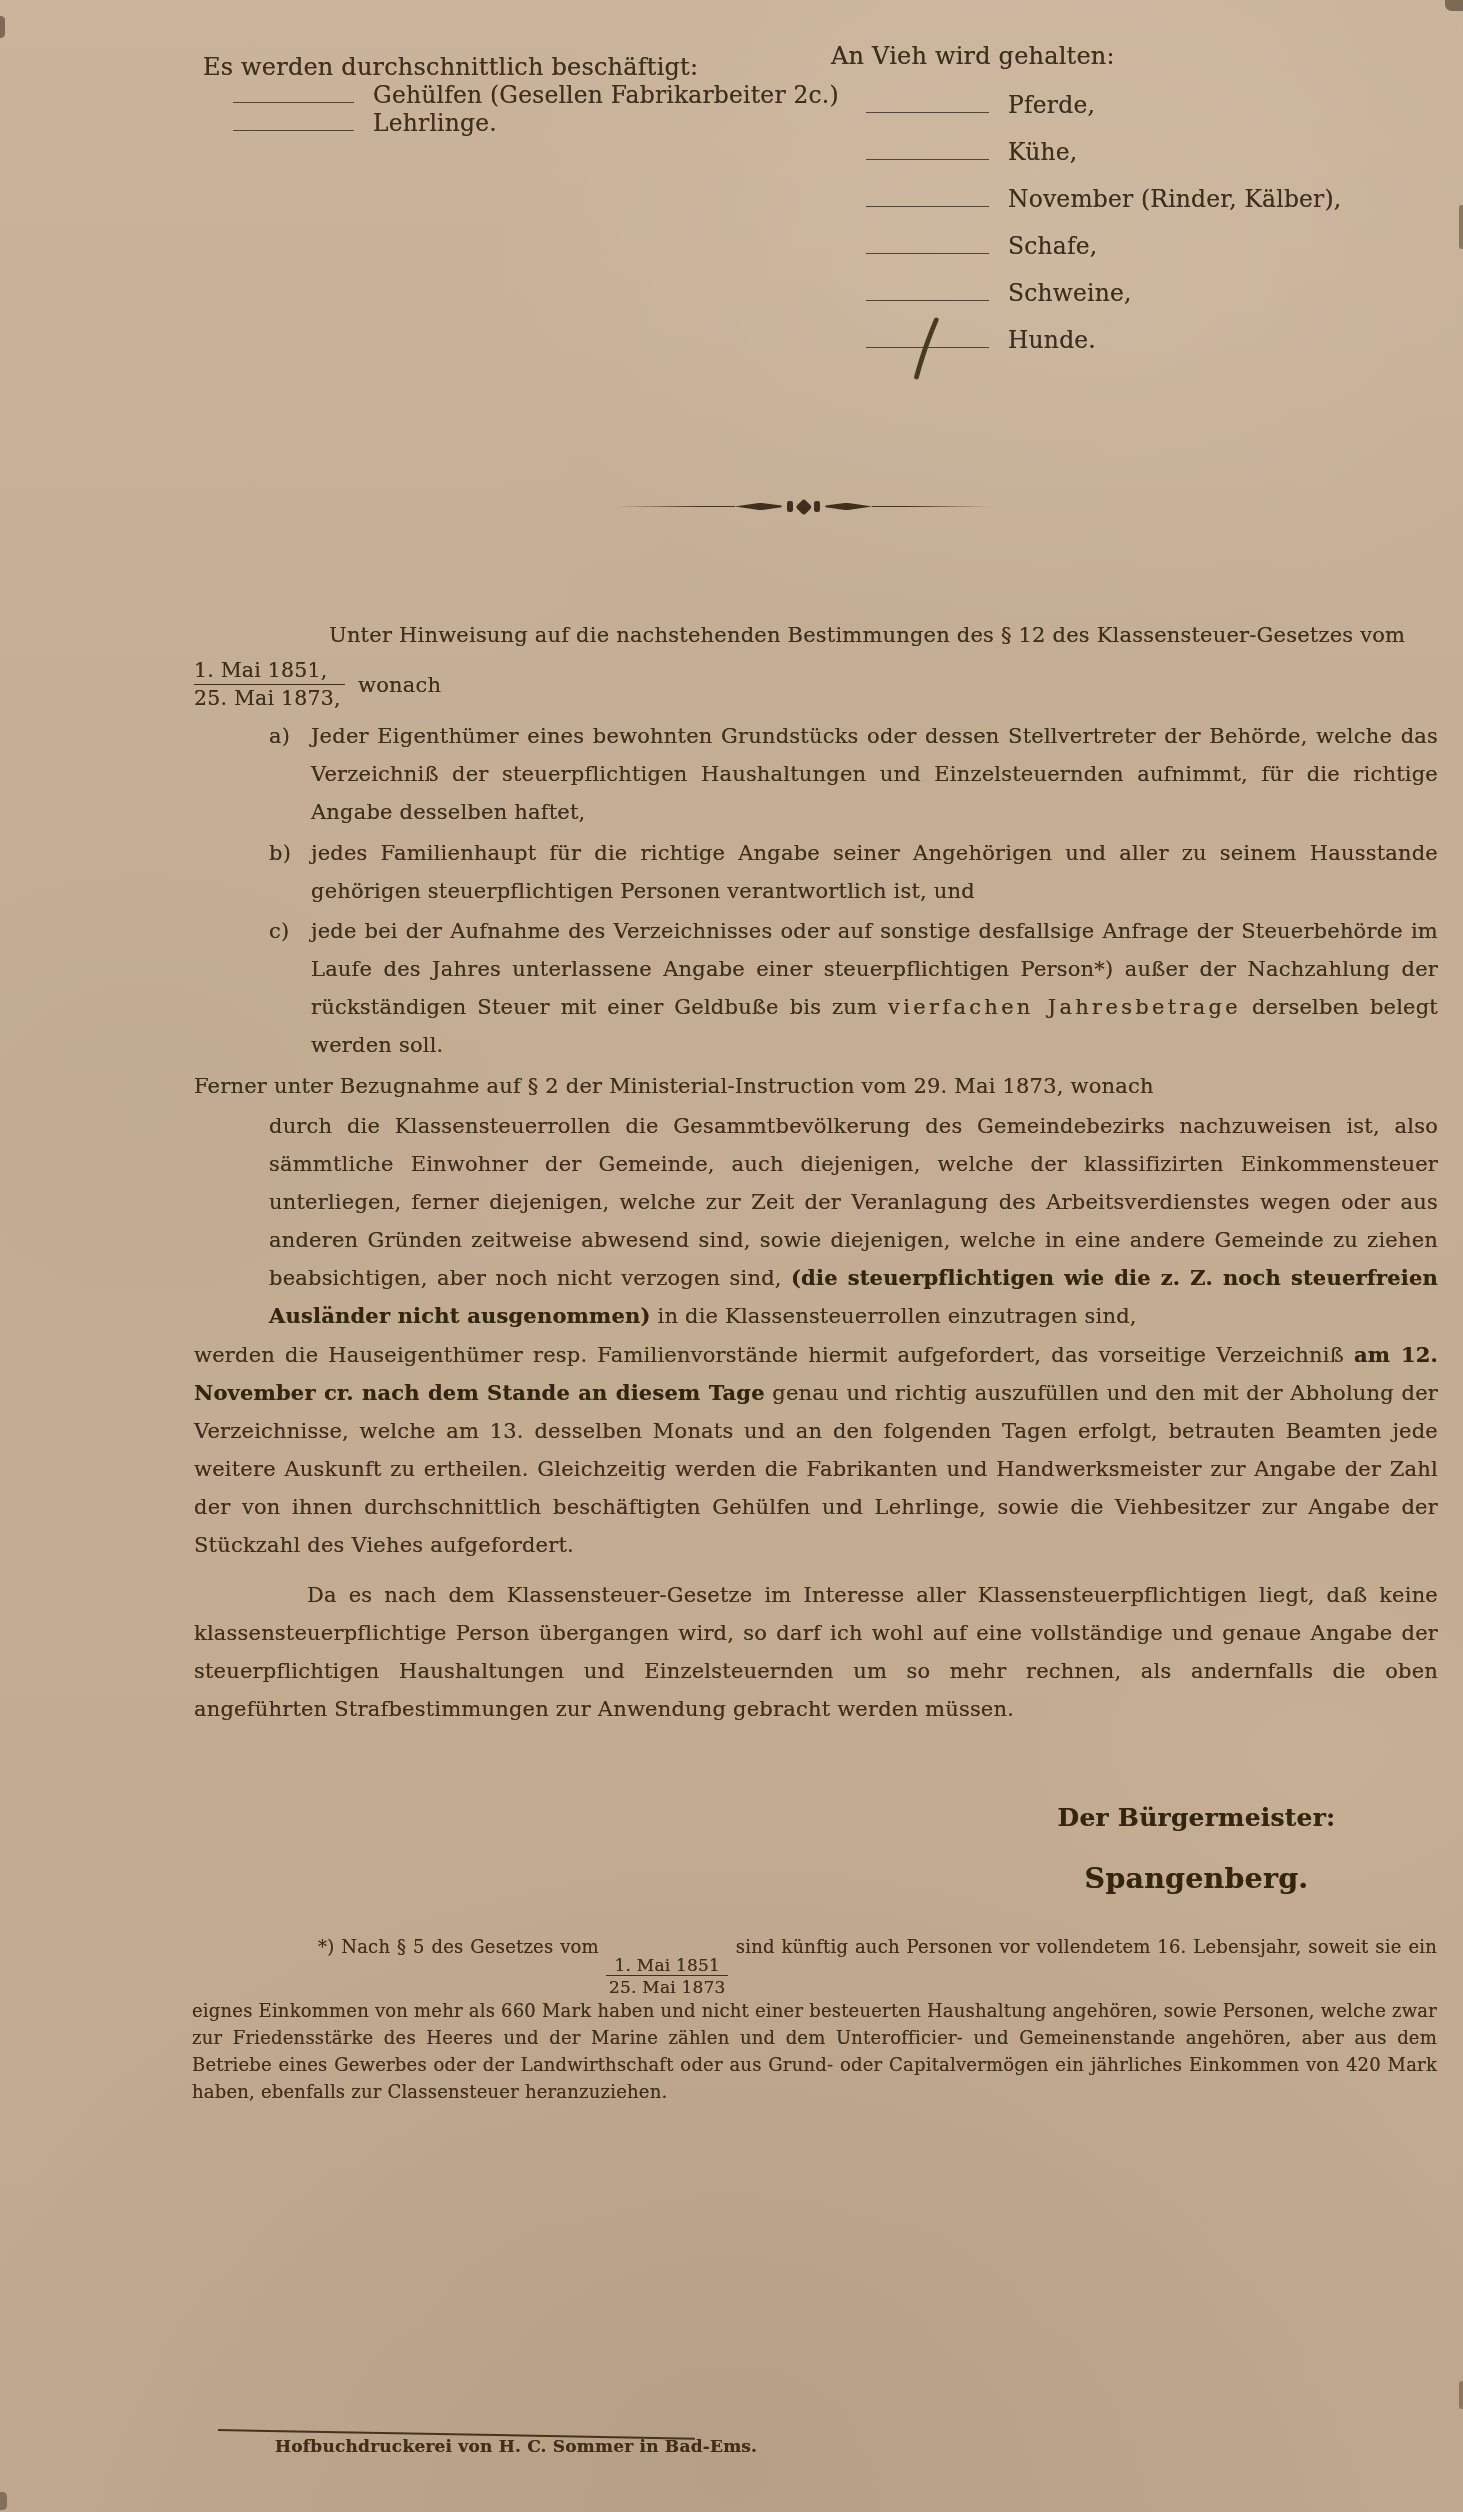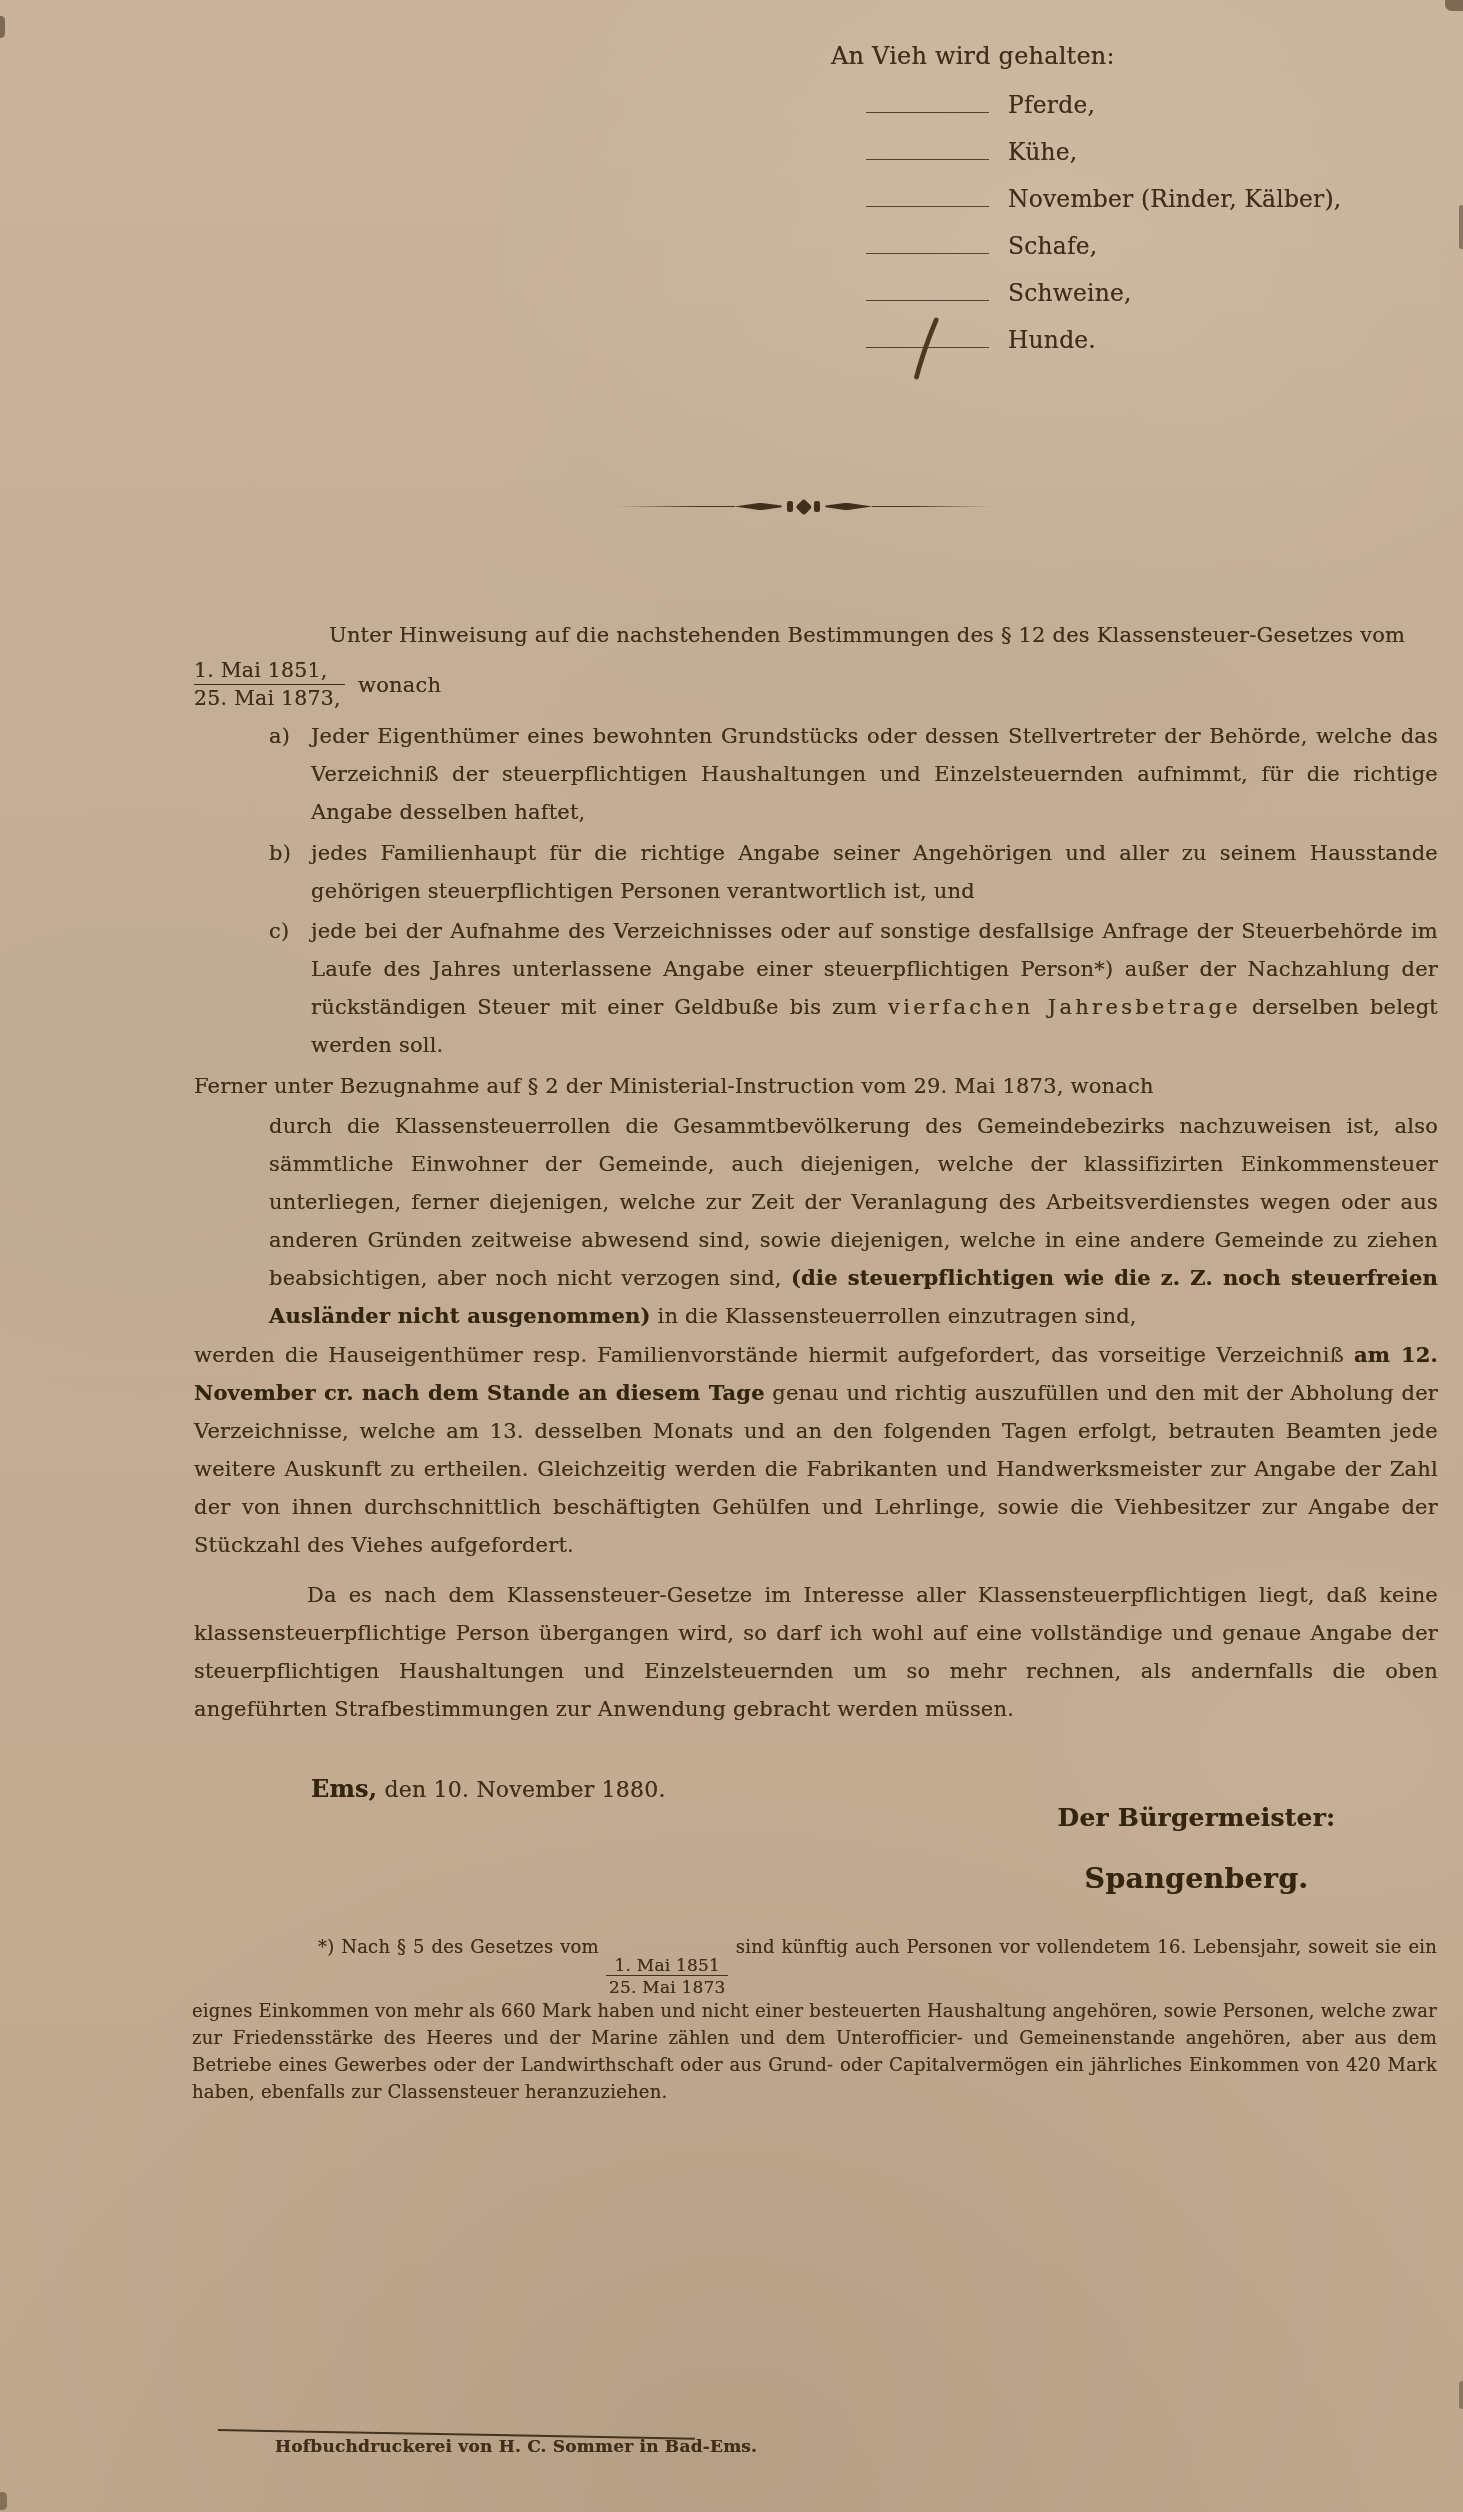--- a/index.html
+++ b/index.html
@@ -106,20 +106,29 @@
   .art-tr{right:0;top:0;width:17.6px;height:11px;border-radius:0 0 0 6.6px;}
   .art-r1{right:0;top:205px;width:3.7px;height:44px;border-radius:2.9px 0 0 2.9px;opacity:.45;}
   .art-r2{right:0;top:2381px;width:4.4px;height:28px;border-radius:2.9px 0 0 2.9px;opacity:.4;}
   .art-bl{left:0;top:2492px;width:6.6px;height:17.6px;border-radius:0 4.4px 4.4px 0;opacity:.45;}
 </style>
 </head>
 <body>
 
 <div class="page">
 
+  <div class="block-abs employment">
+    <div class="form-heading txt">Es werden durchschnittlich beschäftigt:</div>
+    <div class="form-row emp-row-1">
+      <span class="blank"></span><span class="txt">Gehülfen (Gesellen Fabrikarbeiter 2c.)</span>
+    </div>
+    <div class="form-row emp-row-2">
+      <span class="blank"></span><span class="txt">Lehrlinge.</span>
+    </div>
+  </div>
 
   <div class="block-abs livestock">
     <div class="form-heading txt">An Vieh wird gehalten:</div>
     <div class="form-row">
       <span class="blank"></span><span class="txt">Pferde,</span>
     </div>
     <div class="form-row">
       <span class="blank"></span><span class="txt">Kühe,</span>
     </div>
     <div class="form-row">
@@ -178,21 +187,20 @@
 
     <div class="p-ferner">Ferner unter Bezugnahme auf § 2 der Ministerial-Instruction vom 29. Mai 1873, wonach</div>
 
     <div class="p-durch"><span>durch die Klassensteuerrollen die Gesammtbevölkerung des Gemeindebezirks nachzuweisen ist, also sämmtliche Einwohner der Gemeinde, auch diejenigen, welche der klassifizirten Einkommensteuer unterliegen, ferner diejenigen, welche zur Zeit der Veranlagung des Arbeitsverdienstes wegen oder aus anderen Gründen zeitweise abwesend sind, sowie diejenigen, welche in eine andere Gemeinde zu ziehen beabsichtigen, aber noch nicht verzogen sind, </span><span class="bold">(die steuerpflichtigen wie die z. Z. noch steuerfreien Ausländer nicht ausgenommen)</span><span> in die Klassensteuerrollen einzutragen sind,</span></div>
 
     <div class="p-werden"><span>werden die Hauseigenthümer resp. Familienvorstände hiermit aufgefordert, das vorseitige Verzeichniß </span><span class="bold">am 12. November cr. nach dem Stande an diesem Tage</span><span> genau und richtig auszufüllen und den mit der Abholung der Verzeichnisse, welche am 13. desselben Monats und an den folgenden Tagen erfolgt, betrauten Beamten jede weitere Auskunft zu ertheilen.  Gleichzeitig werden die Fabrikanten und Handwerksmeister zur Angabe der Zahl der von ihnen durchschnittlich beschäftigten Gehülfen und Lehrlinge, sowie die Viehbesitzer zur Angabe der Stückzahl des Viehes aufgefordert.</span></div>
 
     <div class="p-da">Da es nach dem Klassensteuer-Gesetze im Interesse aller Klassensteuerpflichtigen liegt, daß keine klassensteuerpflichtige Person übergangen wird, so darf ich wohl auf eine vollständige und genaue Angabe der steuerpflichtigen Haushaltungen und Einzelsteuernden um so mehr rechnen, als andernfalls die oben angeführten Strafbestimmungen zur Anwendung gebracht werden müssen.</div>
 
     <div class="sig-row">
-      <div class="sig-place"><span class="bold">Ems,</span><span> den 10. November 1880.</span></div>
       <div class="sig-right">
         <div class="sig-role">Der Bürgermeister:</div>
         <div class="sig-name">Spangenberg.</div>
       </div>
     </div>
   </div>
 
   <div class="footnote txt">
     <span>*)</span><span> Nach § 5 des Gesetzes vom</span><span class="fn-fraction">
         <span class="top">1. Mai 1851</span>

